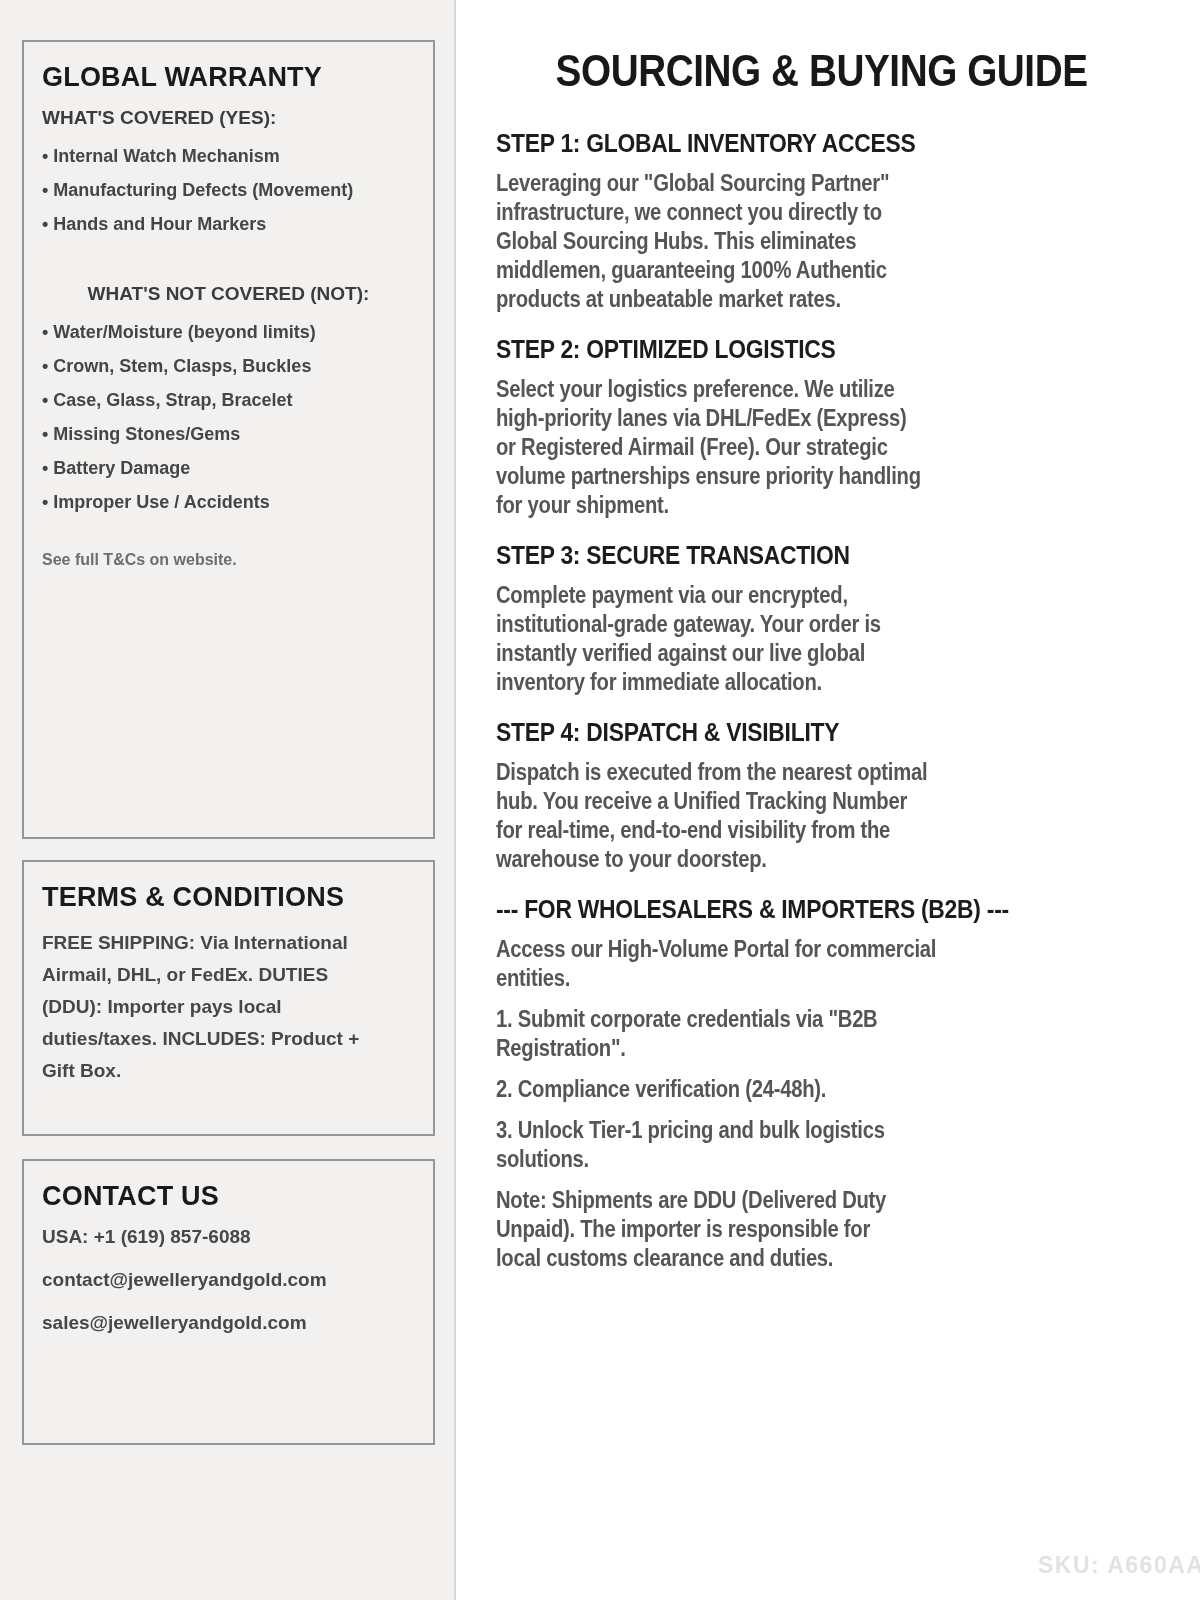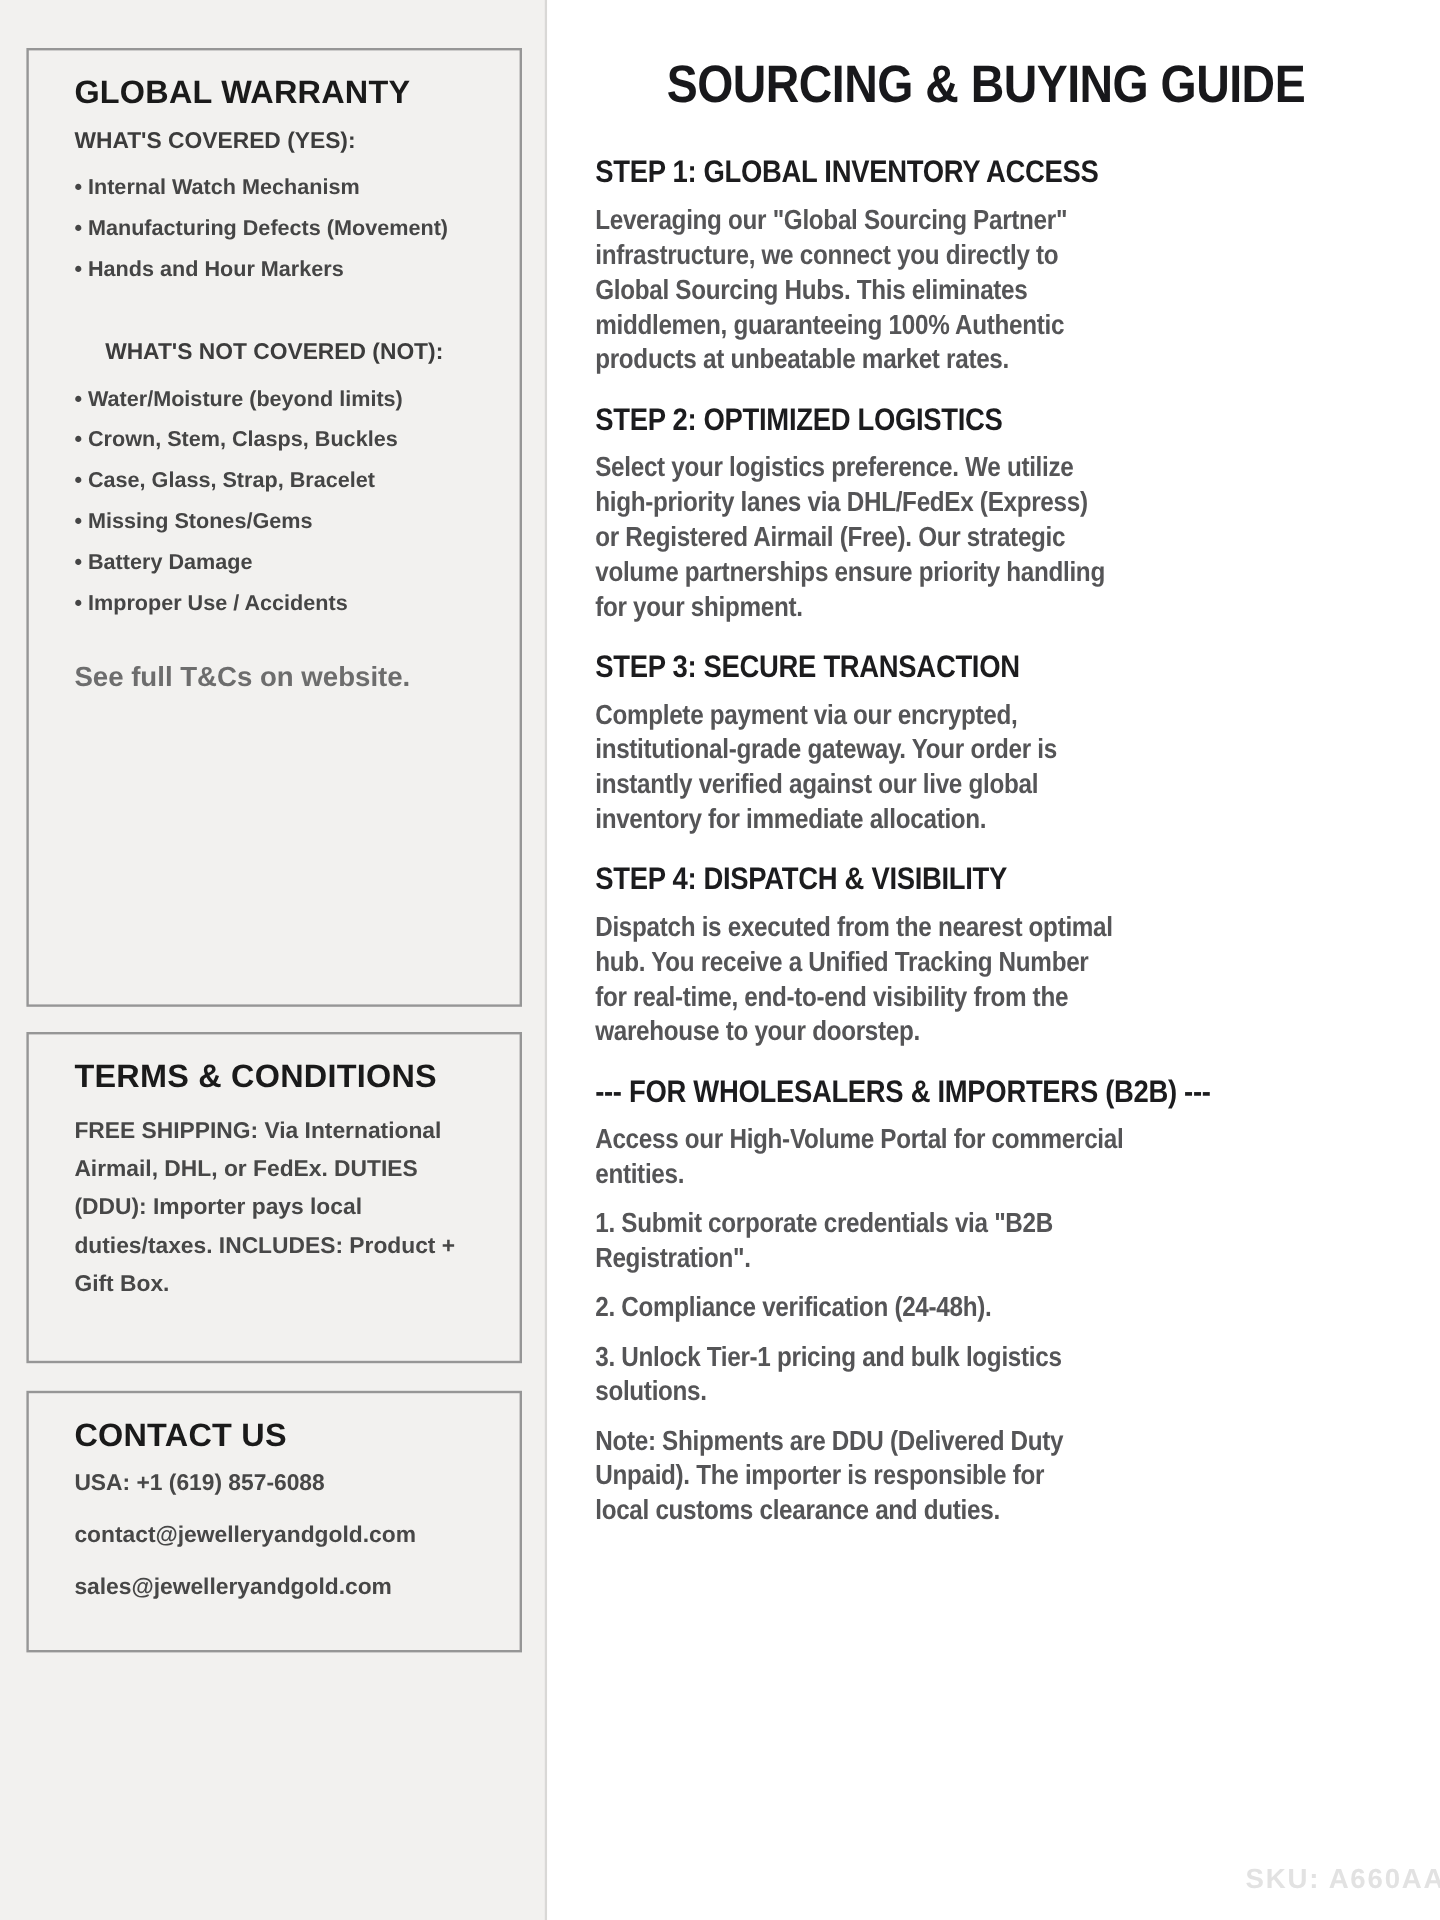--- a/index.html
+++ b/index.html
@@ -19,25 +19,25 @@
   .sidebar {
     width: 456px;
     min-width: 456px;
     height: 100%;
     background: #f2f1ef;
     border-right: 2px solid #d9d8d6;
     padding: 40px 19px 0 22px;
   }
   .side-box {
     border: 2px solid #969696;
-    padding: 20px 38px;
+    padding: 20px 18px;
   }
   .warranty-box { height: 799px; margin-bottom: 21px; }
   .terms-box    { height: 276px; margin-bottom: 23px; }
-  .contact-box  { height: 218px; }
+  .contact-box  { height: 286px; }
 
   .side-title {
     margin: 0 0 14px 0;
     font-size: 27px;
     font-weight: 800;
     letter-spacing: 0.2px;
     color: #1a1a1a;
   }
   .side-sub {
     margin: 0 0 10px 0;
@@ -50,21 +50,21 @@
   ul.side-list li {
     font-size: 18px;
     font-weight: 700;
     color: #454545;
     line-height: 34px;
     white-space: nowrap;
   }
   ul.side-list li::before { content: "• "; }
   .footnote {
     margin: 32px 0 0 0;
-    font-size: 23px;
+    font-size: 16px;
     font-weight: 700;
     color: #6d6d6d;
   }
   .side-body {
     margin: 0;
     font-size: 19px;
     font-weight: 700;
     color: #474747;
     line-height: 32px;
     white-space: pre-line;

